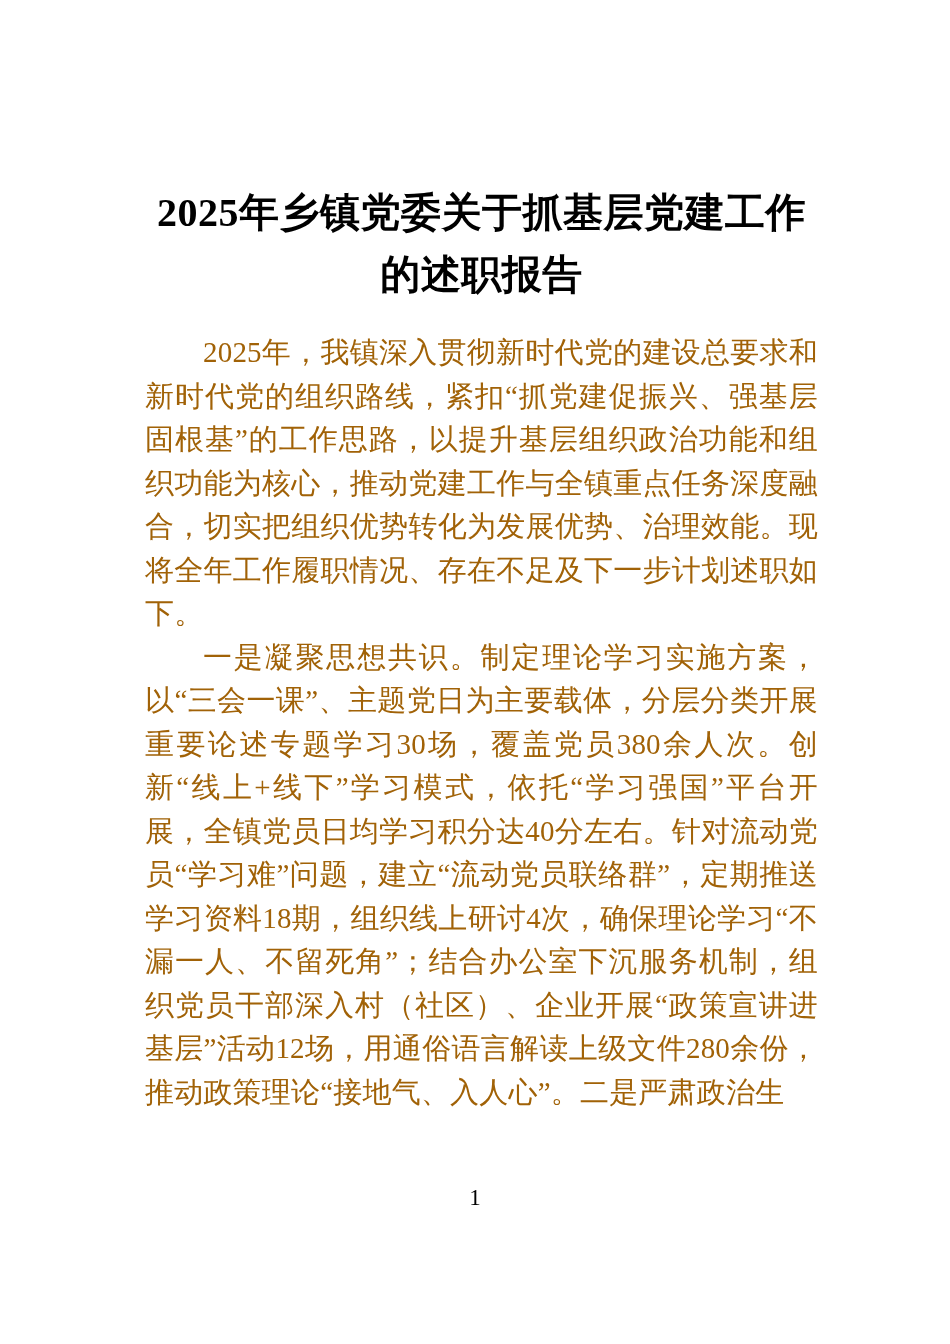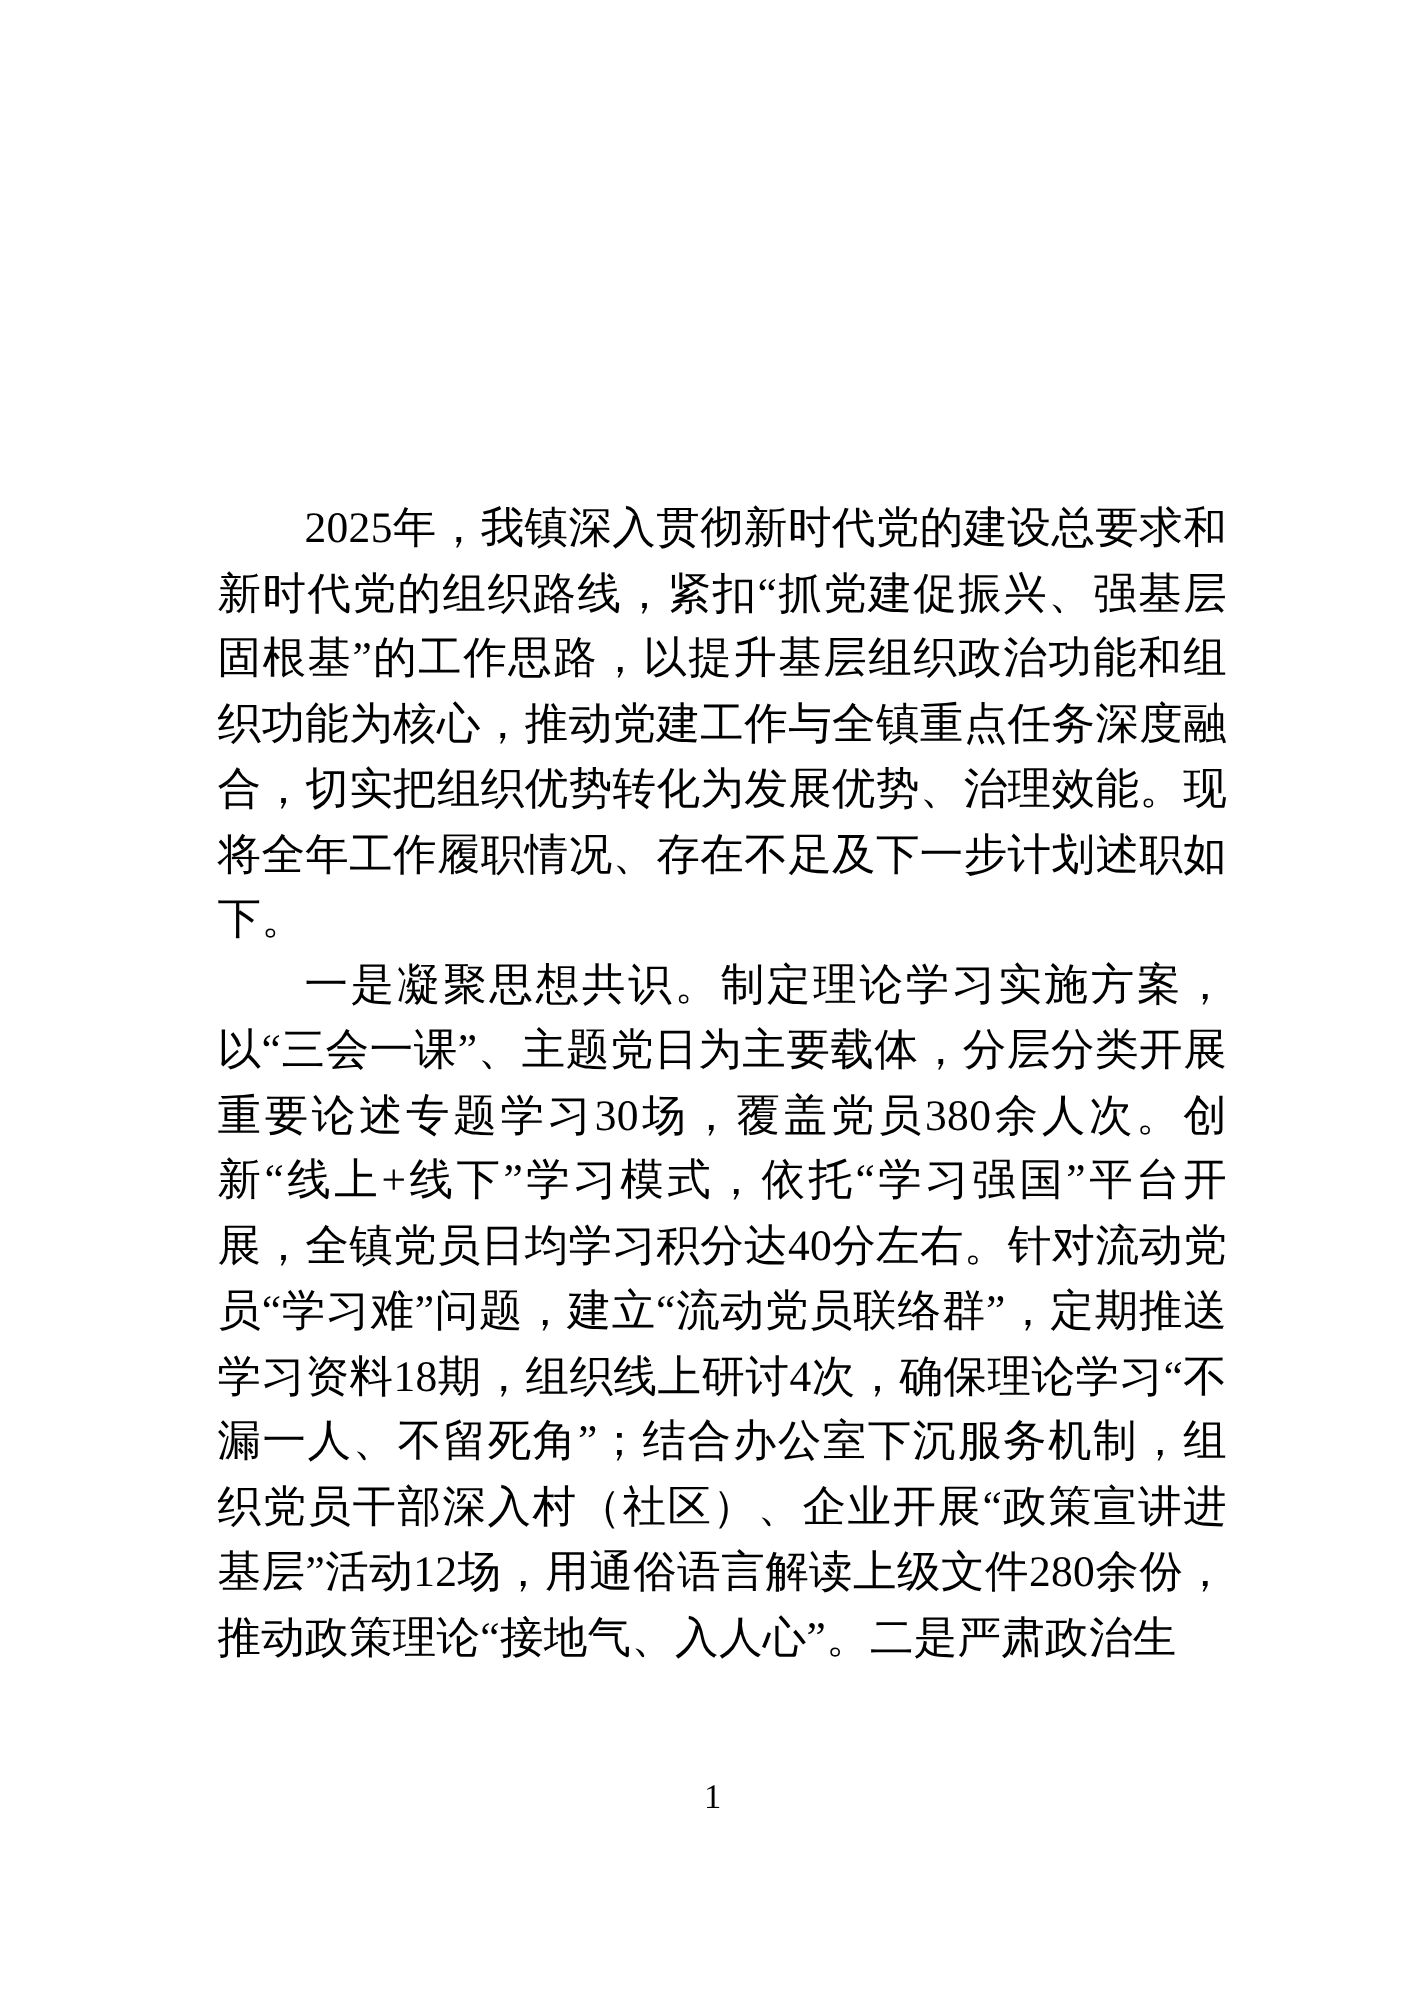--- a/index.html
+++ b/index.html
@@ -51,21 +51,21 @@
 
   p.para {
     margin: 0;
     font-family: "Liberation Serif", "DejaVu Serif", serif;
     font-size: 29px;
     line-height: 43.5px;
     text-align: justify;
     text-align-last: left;
     text-justify: inter-character;
     text-indent: 58px;
-    color: #000000;
+    color: #a16207;
     letter-spacing: 0.2px;
     word-break: break-all;
   }
 
   p.heading {
     margin: 0;
     font-family: "Liberation Sans", "DejaVu Sans", sans-serif;
     font-weight: 700;
     font-size: 29px;
     line-height: 43.5px;
@@ -89,20 +89,21 @@
     font-size: 23px;
     line-height: 28px;
     color: #000000;
   }
 </style>
 </head>
 <body>
 
 <div class="page">
 
+  <h1 class="doc-title">2025年乡镇党委关于抓基层党建工作的述职报告</h1>
 
   <div class="body-block">
 
     <p class="para">2025年，我镇深入贯彻新时代党的建设总要求和新时代党的组织路线，紧扣“抓党建促振兴、强基层固根基”的工作思路，以提升基层组织政治功能和组织功能为核心，推动党建工作与全镇重点任务深度融合，切实把组织优势转化为发展优势、治理效能。现将全年工作履职情况、存在不足及下一步计划述职如下。</p>
 
 
     <p class="para">一是凝聚思想共识。制定理论学习实施方案，以“三会一课”、主题党日为主要载体，分层分类开展重要论述专题学习30场，覆盖党员380余人次。创新“线上+线下”学习模式，依托“学习强国”平台开展，全镇党员日均学习积分达40分左右。针对流动党员“学习难”问题，建立“流动党员联络群”，定期推送学习资料18期，组织线上研讨4次，确保理论学习“不漏一人、不留死角”；结合办公室下沉服务机制，组织党员干部深入村（社区）、企业开展“政策宣讲进基层”活动12场，用通俗语言解读上级文件280余份，推动政策理论“接地气、入人心”。二是严肃政治生</p>
 
   </div>
 

